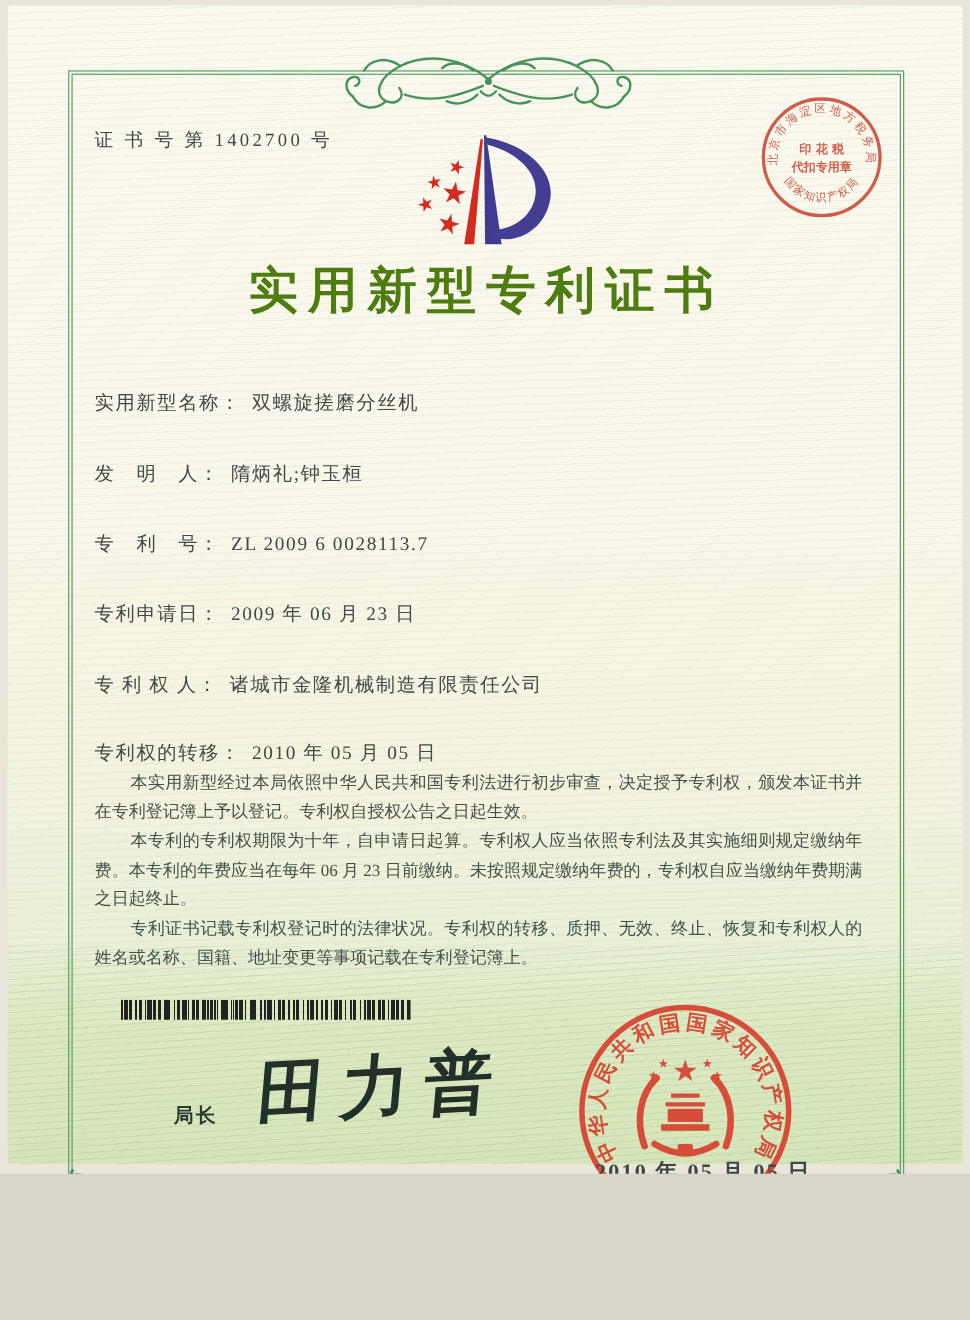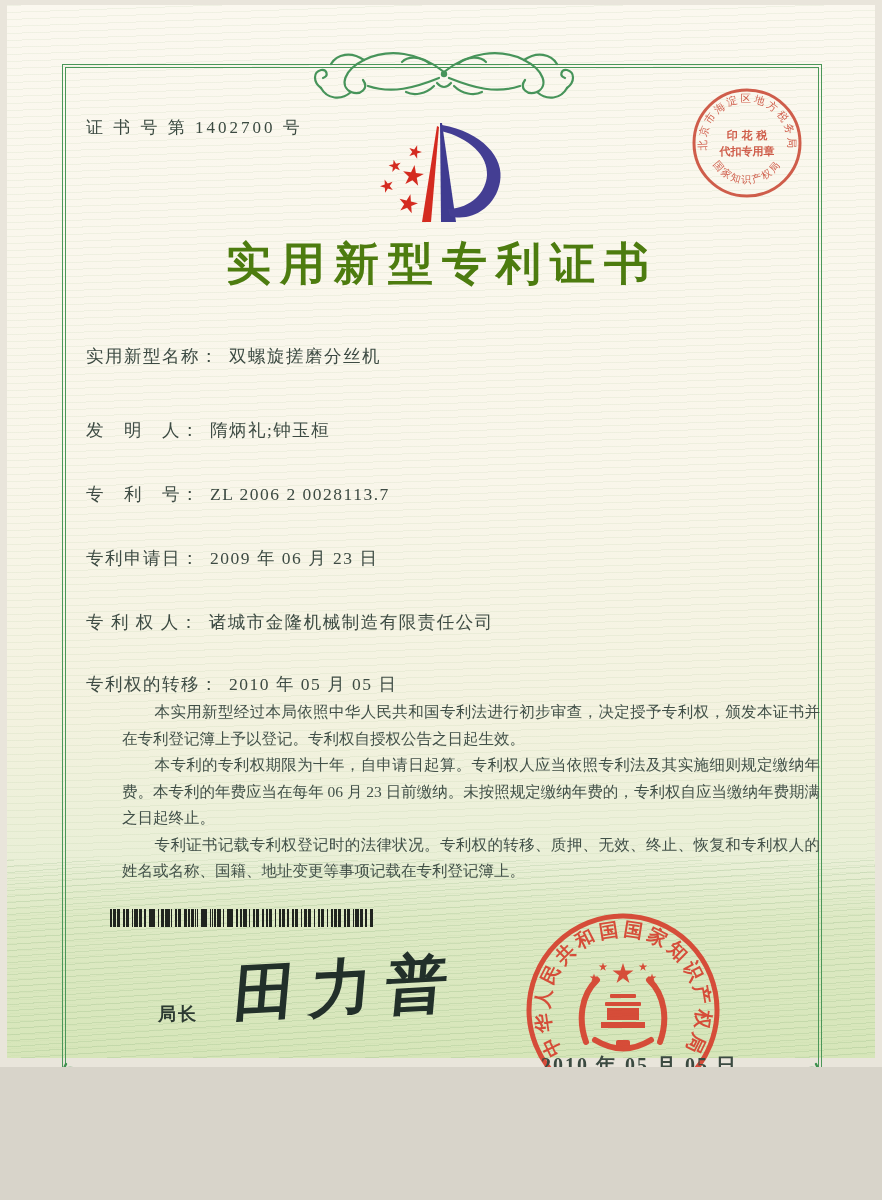--- a/index.html
+++ b/index.html
@@ -18,21 +18,21 @@
   .orn-bl{position:absolute;left:44px;top:1056px;width:104px;height:104px;}
   .orn-br{position:absolute;left:734px;top:1056px;width:104px;height:104px;transform:scaleX(-1);}
   .cert-no{position:absolute;left:86px;top:116px;font-size:17px;letter-spacing:3px;color:#3b4a41;}
   .tax-stamp{position:absolute;left:688px;top:84px;width:118px;height:118px;opacity:.85;}
   .logo{position:absolute;left:378px;top:118px;width:134px;height:122px;}
   .title{position:absolute;left:62px;top:234px;width:760px;text-align:center;
     font-size:45px;font-weight:bold;letter-spacing:9px;color:#4d7c0f;}
   .row{position:absolute;left:86px;font-size:17.5px;color:#3d4b43;letter-spacing:1.5px;white-space:nowrap;}
   .row .lbl{margin-right:10px;}
   .paras{position:absolute;left:86px;top:699px;width:698px;font-size:15.5px;line-height:26.5px;
-    color:#415048;text-align:justify;margin-left:36px;}
+    color:#415048;text-align:justify;}
   .paras p{margin:0;text-indent:2.1em;}
   .barcode{position:absolute;left:110px;top:909px;width:263px;height:18px;
     background:
       repeating-linear-gradient(90deg,#20241f 0 2px,rgba(0,0,0,0) 2px 3px,#20241f 3px 6px,rgba(0,0,0,0) 6px 9px,#20241f 9px 10px,rgba(0,0,0,0) 10px 13px),
       repeating-linear-gradient(90deg,#20241f 0 1px,rgba(0,0,0,0) 1px 7px,#20241f 7px 9px,rgba(0,0,0,0) 9px 17px);}
   .sig-role{position:absolute;left:158px;top:1002px;font-size:18px;letter-spacing:2px;color:#2c3a32;font-weight:bold;}
   .sig-name{position:absolute;left:234px;top:946px;font-size:62px;font-weight:bold;color:#22302a;
     letter-spacing:14px;transform:rotate(-3deg) skewX(-8deg);font-family:"DejaVu Serif",serif;}
   .seal{position:absolute;left:523px;top:910px;width:200px;height:200px;opacity:.92;}
   .issue-date{position:absolute;left:541px;top:1052px;font-size:20px;letter-spacing:2px;color:#3b4a41;z-index:5;font-weight:bold;}
@@ -121,28 +121,28 @@
       <path d="M0,-1 L0.2245,-0.309 L0.951,-0.309 L0.3633,0.118 L0.5878,0.809 L0,0.382 L-0.5878,0.809 L-0.3633,0.118 L-0.951,-0.309 L-0.2245,-0.309 Z" transform="translate(37,34) scale(7) rotate(18)"></path>
       <path d="M0,-1 L0.2245,-0.309 L0.951,-0.309 L0.3633,0.118 L0.5878,0.809 L0,0.382 L-0.5878,0.809 L-0.3633,0.118 L-0.951,-0.309 L-0.2245,-0.309 Z" transform="translate(17,48) scale(6.5) rotate(-12)"></path>
       <path d="M0,-1 L0.2245,-0.309 L0.951,-0.309 L0.3633,0.118 L0.5878,0.809 L0,0.382 L-0.5878,0.809 L-0.3633,0.118 L-0.951,-0.309 L-0.2245,-0.309 Z" transform="translate(35,58) scale(11) rotate(8)"></path>
       <path d="M0,-1 L0.2245,-0.309 L0.951,-0.309 L0.3633,0.118 L0.5878,0.809 L0,0.382 L-0.5878,0.809 L-0.3633,0.118 L-0.951,-0.309 L-0.2245,-0.309 Z" transform="translate(9,68) scale(7) rotate(-20)"></path>
       <path d="M0,-1 L0.2245,-0.309 L0.951,-0.309 L0.3633,0.118 L0.5878,0.809 L0,0.382 L-0.5878,0.809 L-0.3633,0.118 L-0.951,-0.309 L-0.2245,-0.309 Z" transform="translate(30,86) scale(10) rotate(14)"></path>
     </g>
   </svg>
 
   <div class="title">实用新型专利证书</div>
 
-  <div class="row" style="top:344px">
+  <div class="row" style="top:354px">
     <span class="lbl">实用新型名称：</span><span class="val">双螺旋搓磨分丝机</span>
   </div>
   <div class="row" style="top:418px">
     <span class="lbl">发　明　人：</span><span class="val">隋炳礼;钟玉桓</span>
   </div>
   <div class="row" style="top:482px">
-    <span class="lbl">专　利　号：</span><span class="val">ZL 2006 2 0028113.7</span>
+    <span class="lbl">专　利　号：</span><span class="val">ZL 2009 6 0028113.7</span>
   </div>
   <div class="row" style="top:546px">
     <span class="lbl">专利申请日：</span><span class="val">2009 年 06 月 23 日</span>
   </div>
   <div class="row" style="top:610px">
     <span class="lbl">专 利 权 人：</span><span class="val">诸城市金隆机械制造有限责任公司</span>
   </div>
   <div class="row" style="top:672px">
     <span class="lbl">专利权的转移：</span><span class="val">2010 年 05 月 05 日</span>
   </div>

